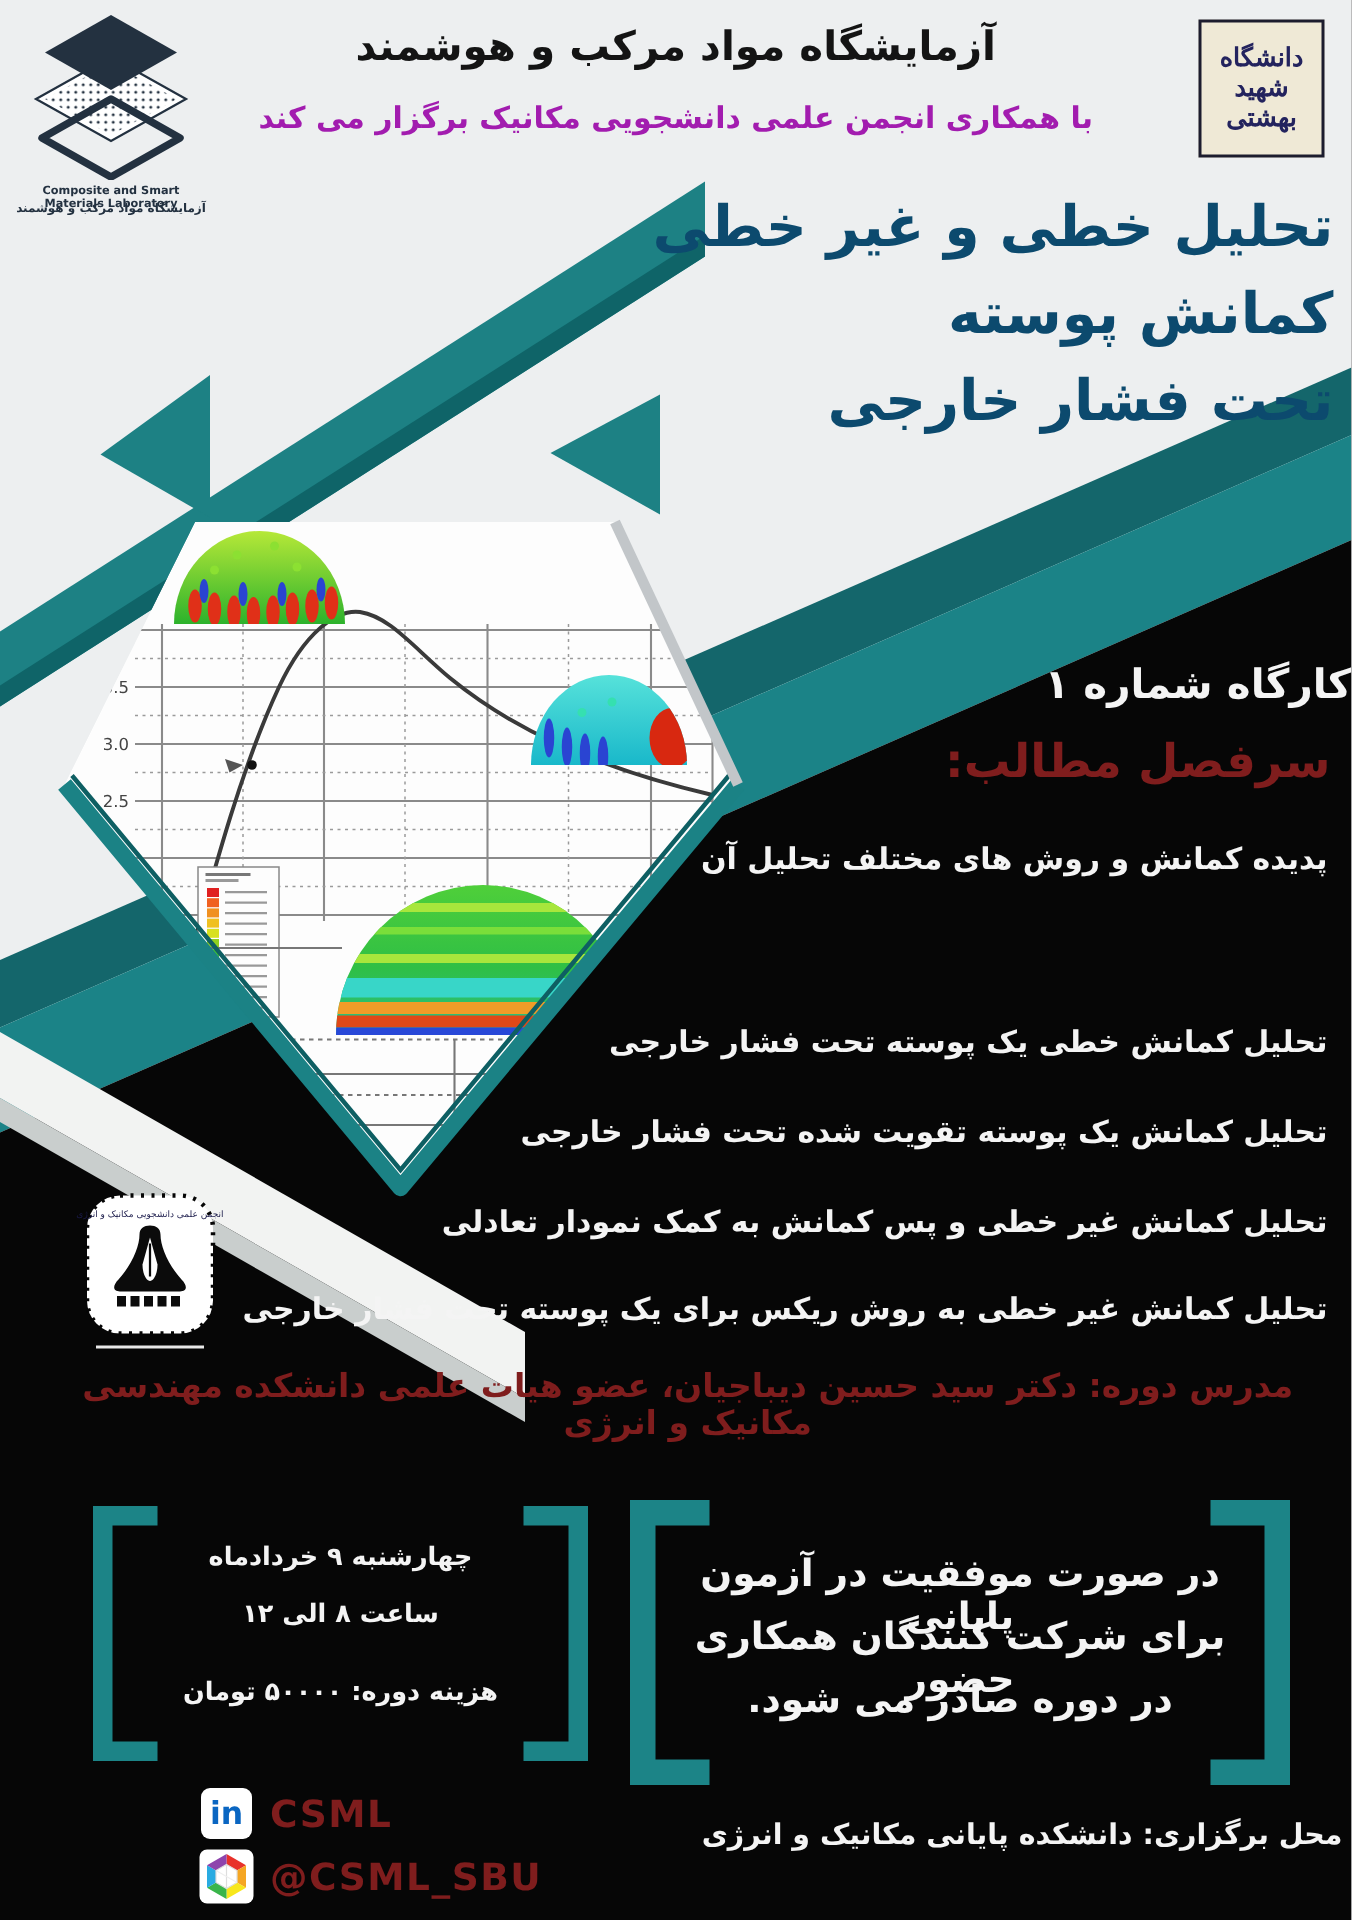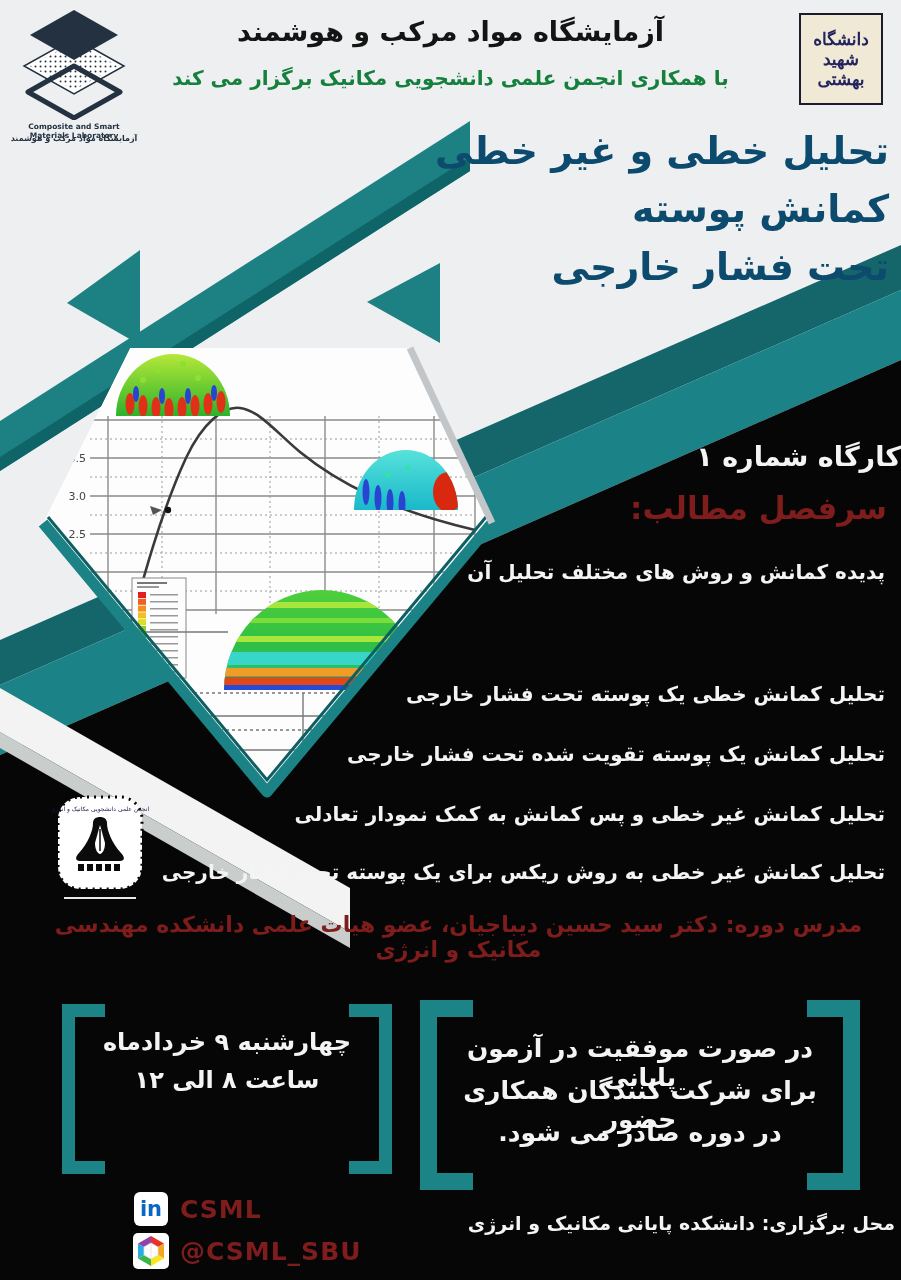--- a/index.html
+++ b/index.html
@@ -7,37 +7,37 @@
     position:relative;width:901px;height:1280px;overflow:hidden;
     background:#edeff0;font-family:"DejaVu Sans",sans-serif;
   }
   .abs{position:absolute;}
   .fa{direction:rtl;font-family:"DejaVu Sans",sans-serif;font-weight:bold;}
   .white{color:#f4f4f4;}
   .yellow{color:#7f1d1d;}
   .teal-text{color:#0c4a6e;}
   
   .lab-title{top:16px;left:60px;right:60px;text-align:center;font-size:27px;color:#141414;}
-  .lab-sub{top:66px;left:70px;right:70px;text-align:center;font-size:20px;color:#15803d;}
+  .lab-sub{top:66px;left:70px;right:70px;text-align:center;font-size:20px;color:#a21caf;}
   
   .main-title{top:122px;right:12px;text-align:right;font-size:38px;line-height:58px;}
   
   .workshop{top:441px;right:0;font-size:27px;}
   .topics-heading{top:490px;right:14px;font-size:31px;}
   .topic{right:16px;font-size:20px;white-space:nowrap;}
   .t0{top:560px}.t1{top:618px}.t2{top:682px}.t3{top:742px}.t4{top:802px}.t5{top:860px}
   .instructor{top:912px;left:30px;right:14px;text-align:center;font-size:22px;}
   
   .bracket-box{position:absolute;}
   .bk{position:absolute;top:0;bottom:0;}
   .bk-l{left:0;border-left:13px solid #1c8487;border-top:13px solid #1c8487;border-bottom:13px solid #1c8487;width:30px;}
   .bk-r{right:0;border-right:13px solid #1c8487;border-top:13px solid #1c8487;border-bottom:13px solid #1c8487;width:30px;}
   .big .bk-l{border-width:17px;width:36px;}
   .big .bk-r{border-width:17px;width:36px;}
-  .bline{position:absolute;left:30px;right:30px;text-align:center;font-size:24px;}
+  .bline{position:absolute;left:30px;right:30px;text-align:center;font-size:17px;}
   
   .li-icon{left:134px;top:1192px;width:34px;height:34px;background:#fff;border-radius:6px;
            display:flex;align-items:center;justify-content:center;color:#0a66c2;font-weight:bold;font-size:21px;}
   .li-label{left:180px;top:1195px;font-size:25px;letter-spacing:1px;}
   .msgr-icon{left:133px;top:1233px;width:36px;height:36px;background:#fff;border-radius:5px;}
   .msgr-label{left:180px;top:1237px;font-size:25px;letter-spacing:1px;}
   .venue{top:1212px;right:6px;font-size:19px;}
   
   .csml-logo{left:8px;top:4px;width:132px;height:144px;}
   .csml-cap-en{left:0;top:118px;width:132px;text-align:center;font-size:7.5px;color:#233140;font-weight:bold;}
@@ -292,20 +292,21 @@
     <path d="M50,32 L55,50 C55,57 52,61 50,61 C48,61 45,57 45,50 Z" fill="#ffffff"></path>
     <line x1="50" y1="36" x2="50" y2="58" stroke="#0b0b0b" stroke-width="1.5"></line>
     <rect x="14" y="104" width="72" height="2" fill="#e8e8e8"></rect>
   </svg>
 
   <div class="abs bracket-box" style="left:62px;top:1004px;width:330px;height:170px;">
     <div class="bk bk-l"></div>
     <div class="bk bk-r"></div>
     <div class="abs fa white bline" style="top:24px;">چهارشنبه ۹ خردادماه</div>
     <div class="abs fa white bline" style="top:62px;">ساعت ۸ الی ۱۲</div>
+    <div class="abs fa white bline" style="top:114px;">هزینه دوره: ۵۰۰۰۰ تومان</div>
   </div>
 
   <div class="abs bracket-box big" style="left:420px;top:1000px;width:440px;height:190px;">
     <div class="bk bk-l"></div>
     <div class="bk bk-r"></div>
     <div class="abs fa white bline" style="top:34px;font-size:25px;">در صورت موفقیت در آزمون پایانی</div>
     <div class="abs fa white bline" style="top:76px;font-size:25px;">برای شرکت کنندگان همکاری حضور</div>
     <div class="abs fa white bline" style="top:118px;font-size:25px;">در دوره صادر می شود.</div>
   </div>
 

